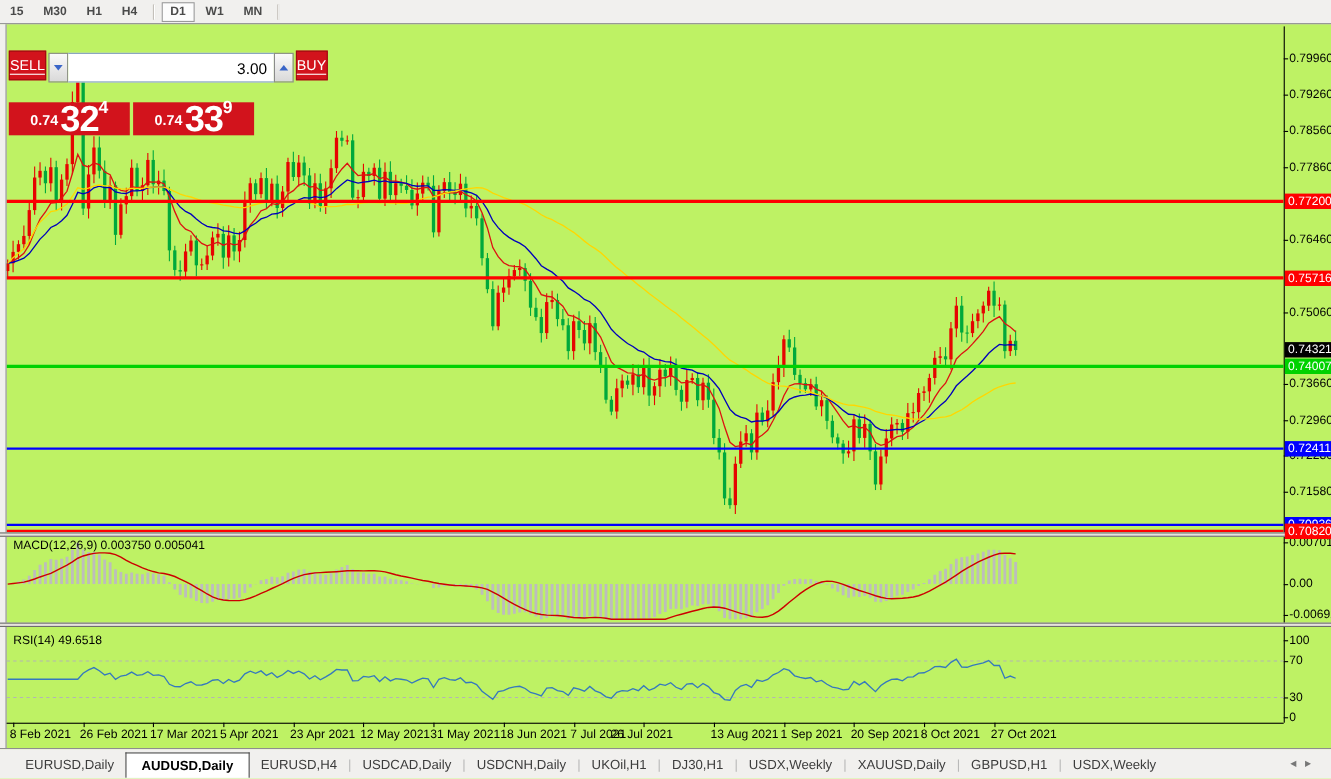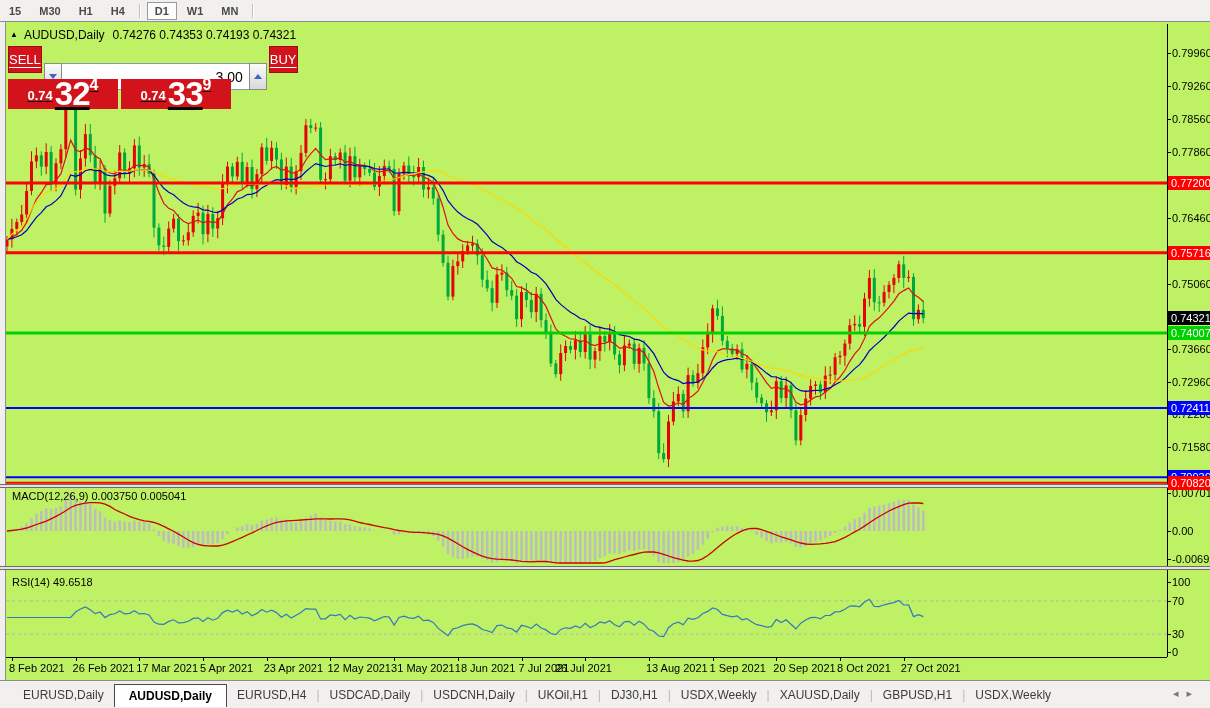--- a/index.html
+++ b/index.html
@@ -21,29 +21,29 @@
   
   .symbol-title{position:absolute;left:10px;top:28px;font-size:12px;color:#000;z-index:6;white-space:nowrap;}
   .symbol-title .tri{font-size:8px;vertical-align:2px;margin-right:6px;cursor:pointer;}
   .symbol-title .sym{margin-right:8px;}
   
   .trade-panel{position:absolute;left:8px;top:46px;z-index:5;width:223px;}
   .tp-row1{display:flex;height:31px;}
   .tp-btn{width:58px;height:27px;background:#d2131c;border:1px solid #9e0a10;color:#fff;
           font-family:"Liberation Sans",sans-serif;font-size:13px;text-decoration:underline;
           text-underline-offset:3px;cursor:pointer;padding:0;box-sizing:border-box;}
-  .tp-spin{display:flex;flex:1;margin:17px 2px;height:27px;}
+  .tp-spin{display:flex;flex:1;margin:2px 2px;height:27px;}
   .spin-btn{width:18px;height:27px;background:linear-gradient(#fafafa,#d9d9d9);
             border:1px solid #8b8b8b;display:flex;align-items:center;justify-content:center;cursor:pointer;padding:0;box-sizing:border-box;}
   .arr-up{width:0;height:0;border-left:4px solid transparent;border-right:4px solid transparent;border-bottom:5px solid #3a66c8;}
   .arr-down{width:0;height:0;border-left:4px solid transparent;border-right:4px solid transparent;border-top:5px solid #3a66c8;}
   .tp-vol{flex:1;height:27px;border:1px solid #7f9db9;border-left:none;border-right:none;
           text-align:right;font-size:14px;padding:0 6px 0 0;box-sizing:border-box;outline:none;
           font-family:"Liberation Sans",sans-serif;}
-  .tp-row2{display:flex;margin-top:2px;height:30px;text-decoration:underline;}
+  .tp-row2{display:flex;margin-top:16px;height:30px;}
   .tp-price{background:#d2131c;color:#fff;flex:1;display:flex;align-items:flex-end;justify-content:center;
             padding-bottom:2px;cursor:pointer;}
   .tp-price.left{margin-right:3px;}
   .p-small{font-size:13px;font-weight:bold;margin:0 2px 4px 0;}
   .p-big{font-size:33px;font-weight:bold;line-height:26px;letter-spacing:-1px;}
   .p-sup{font-size:16px;font-weight:bold;align-self:flex-start;margin-top:-3px;}
   
   #main-svg{position:absolute;left:6px;top:24px;z-index:1;}
   #macd-svg{position:absolute;left:6px;top:488px;z-index:1;}
   #rsi-svg{position:absolute;left:6px;top:570px;z-index:1;}
@@ -667,23 +667,20 @@
       <line x1="0" x2="1161" y1="30.9" y2="30.9" stroke="#b4b4b4" stroke-width="1" stroke-dasharray="3,3"></line>
       <line x1="0" x2="1161" y1="64.1" y2="64.1" stroke="#b4b4b4" stroke-width="1" stroke-dasharray="3,3"></line>
       <polyline points="1.0,47.5 5.9,47.5 10.8,47.5 15.7,47.5 20.6,47.5 25.5,47.5 30.4,47.5 35.3,47.5 40.2,47.5 45.1,47.5 50.0,47.5 54.9,47.5 59.8,47.5 64.7,47.5 69.6,42.0 74.5,39.0 79.4,36.9 84.3,39.8 89.2,43.6 94.1,42.0 99.0,47.6 103.9,44.6 108.8,43.8 113.7,41.0 118.6,43.9 123.5,43.3 128.4,40.7 133.3,43.9 138.2,43.5 143.1,45.0 148.0,52.1 152.9,54.2 157.8,54.3 162.7,51.4 167.6,49.8 172.5,52.9 177.4,52.7 182.3,51.3 187.2,48.4 192.1,47.8 197.0,51.4 201.9,47.7 206.8,50.2 211.7,48.3 216.6,42.6 221.5,40.1 226.4,42.1 231.3,39.9 236.2,44.0 241.1,41.6 246.0,45.8 250.9,43.4 255.8,39.5 260.7,42.2 265.6,40.2 270.5,42.6 275.4,47.3 280.3,44.3 285.2,48.0 290.1,45.3 295.0,42.4 299.9,38.6 304.8,39.1 309.7,39.1 314.6,48.9 319.5,48.8 324.4,44.9 329.3,45.6 334.2,44.3 339.1,49.6 344.0,45.3 348.9,49.0 353.8,47.0 358.7,47.5 363.6,48.2 368.5,50.9 373.4,48.6 378.3,46.5 383.2,47.1 388.1,55.1 393.0,47.5 397.9,46.1 402.8,47.9 407.7,48.4 412.6,46.2 417.5,50.7 422.4,50.2 427.3,52.4 432.2,58.4 437.1,62.1 442.0,65.7 446.9,58.8 451.8,57.8 456.7,55.6 461.6,54.4 466.5,53.9 471.4,55.9 476.3,59.5 481.2,60.7 486.1,62.6 491.0,55.6 495.9,55.1 500.8,57.9 505.7,58.7 510.6,62.1 515.5,55.3 520.4,56.5 525.3,58.4 530.2,54.0 535.1,58.0 540.0,59.9 544.9,63.5 549.8,64.7 554.7,59.4 559.6,57.8 564.5,58.3 569.4,56.0 574.3,57.9 579.2,53.4 584.1,57.5 589.0,55.5 593.9,52.0 598.8,53.1 603.7,50.7 608.6,54.8 613.5,56.7 618.4,51.9 623.3,51.4 628.2,55.2 633.1,51.3 638.0,54.2 642.9,59.6 647.8,61.3 652.7,66.0 657.6,66.6 662.5,57.7 667.4,53.7 672.3,52.2 677.2,54.8 682.1,48.2 687.0,49.4 691.9,47.7 696.8,43.5 701.7,41.4 706.6,37.9 711.5,39.5 716.4,44.4 721.3,45.7 726.2,46.8 731.1,45.9 736.0,49.8 740.9,48.6 745.8,52.1 750.7,54.7 755.6,55.6 760.5,57.1 765.4,56.6 770.3,49.4 775.2,52.6 780.1,49.7 785.0,54.3 789.9,58.8 794.8,53.2 799.7,49.9 804.6,47.6 809.5,47.3 814.4,48.9 819.3,45.5 824.2,45.3 829.1,41.9 834.0,41.6 838.9,39.3 843.8,36.1 848.7,35.9 853.6,36.8 858.5,32.1 863.4,29.3 868.3,36.5 873.2,36.6 878.1,34.8 883.0,33.7 887.9,32.6 892.8,30.5 897.7,35.0 902.6,34.9 907.5,46.6 912.4,44.6 917.3,46.6" fill="none" stroke="#3578be" stroke-width="1.2"></polyline>
     </svg>
 
   <div class="axis-vline"></div>
   <div class="splitter" style="top:484px"></div>
   <div class="splitter" style="top:566px"></div>
   <div class="pane-bottom"></div>
 
-  <div class="symbol-title">
-    <span class="tri">▲</span><span class="sym">AUDUSD,Daily</span><span>0.74276 0.74353 0.74193 0.74321</span>
-  </div>
 
   <div class="trade-panel">
     <div class="tp-row1">
       <button class="tp-btn">SELL</button>
       <div class="tp-spin">
         <button class="spin-btn">
             <span class="arr-down"></span>
           </button>
         <input class="tp-vol" value="3.00" style="">
         <button class="spin-btn">

